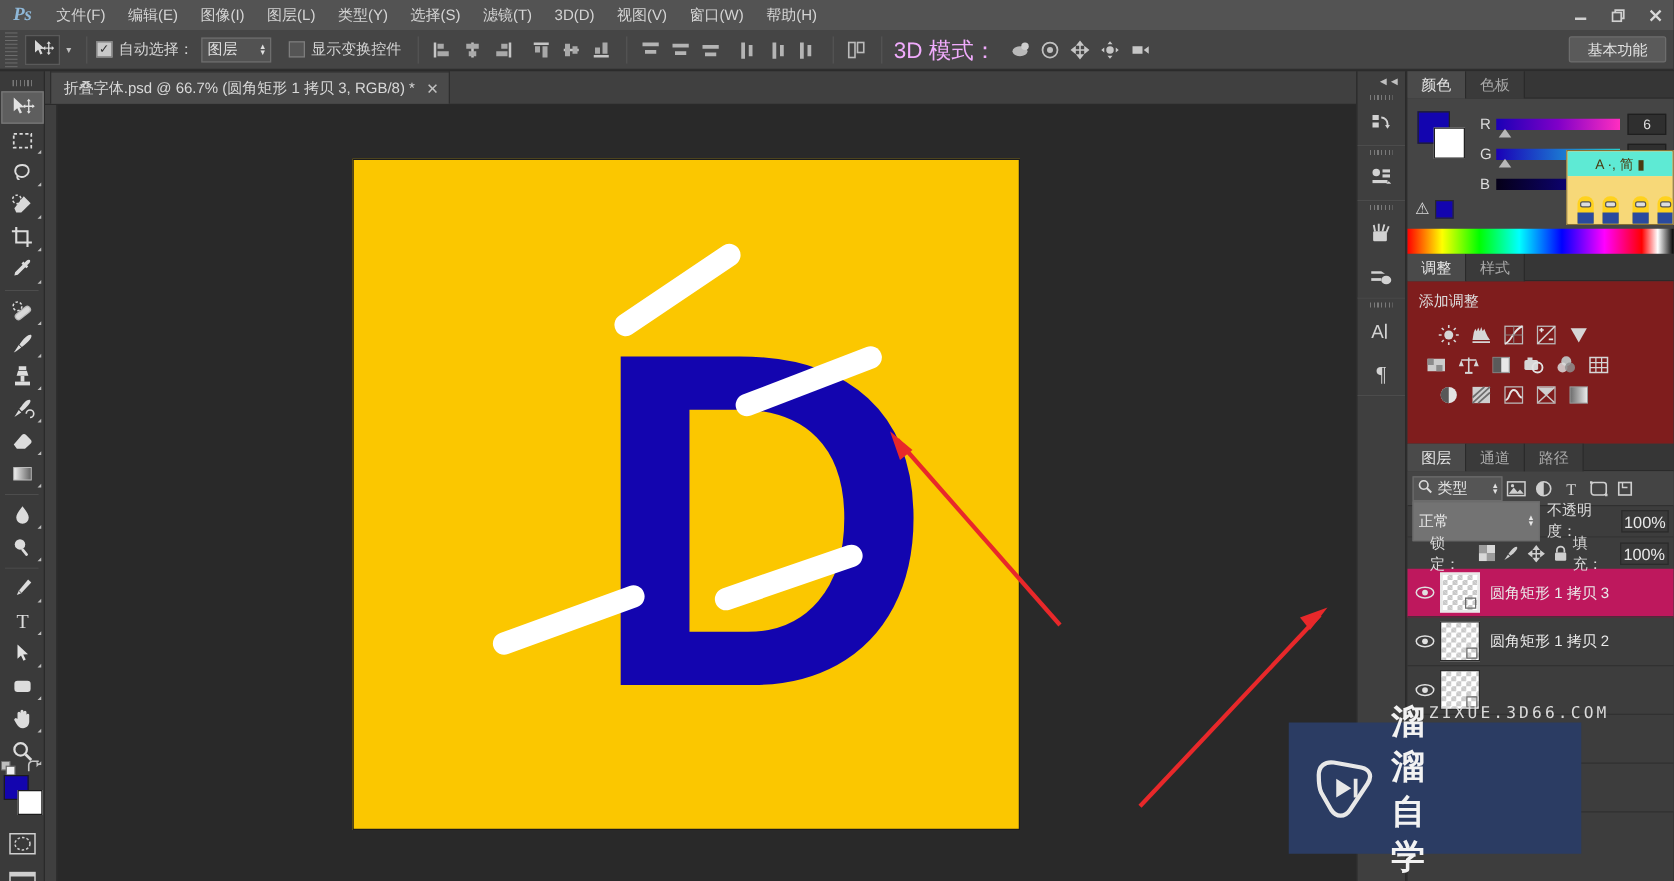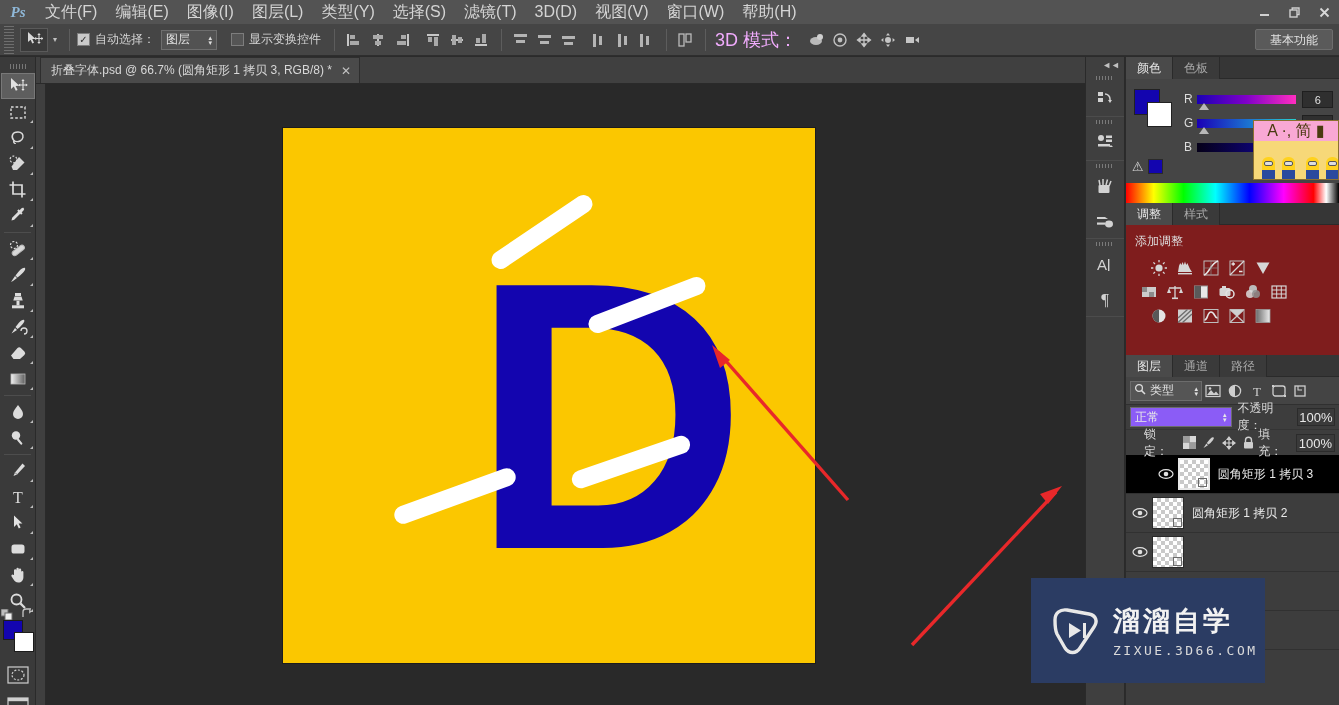--- a/index.html
+++ b/index.html
@@ -20,21 +20,21 @@
     background: #535353;
     display: flex; align-items: center;
   }
   .ps-logo {
     width: 36px; height: 24px; display: flex; align-items: center; justify-content: center;
     color: #8fb8d8; font-weight: bold; font-size: 15px; font-style: italic;
     font-family: "Liberation Serif", serif;
   }
   .menu-item {
     padding: 0 9px; height: 24px; line-height: 24px;
-    color: #d4d4d4; font-size: 16px; white-space: nowrap;
+    color: #d4d4d4; font-size: 12px; white-space: nowrap;
   }
   .winctrl {
     position: absolute; right: 0; top: 0; height: 24px; display: flex; align-items: center;
   }
   .wbtn {
     width: 30px; height: 24px; display: flex; align-items: center; justify-content: center;
     color: #d0d0d0; font-size: 12px;
   }
 
   
@@ -226,22 +226,22 @@
       #ff0000 0%, #ffff00 13%, #00ff00 27%, #00ffff 42%,
       #0000ff 58%, #ff00ff 74%, #ff0000 88%, #ffffff 94%, #000000 100%);
   }
 
   
   .popup-thumb {
     position: absolute; left: 1253px; top: 120px; width: 86px; height: 60px;
     background: #ffe9a8; border: 1px solid #8a7030; overflow: hidden;
     z-index: 30;
   }
-  .pt-top { height: 20px; background: #f9a8d4; display: flex; align-items: center;
-            justify-content: center; font-size: 16px; color: #4a3a10; }
+  .pt-top { height: 20px; background: #5eead4; display: flex; align-items: center;
+            justify-content: center; font-size: 11px; color: #4a3a10; }
   .pt-bot { height: 40px; background: #f7d878; position: relative; }
   .minion {
     position: absolute; bottom: 0; width: 13px; height: 24px;
     background: #ffd21e; border-radius: 6px 6px 3px 3px;
   }
   .minion::after {
     content: ''; position: absolute; left: 0; bottom: 0; width: 13px; height: 11px;
     background: #2a4a9e; border-radius: 0 0 3px 3px;
   }
   .minion i {
@@ -271,35 +271,35 @@
   .lp-fico {
     width: 22px; height: 22px; display: flex; align-items: center; justify-content: center;
     color: #cfcfcf;
   }
   .lp-row2 {
     display: flex; align-items: center; height: 25px; padding: 0 4px;
     border-bottom: 1px solid #343434;
   }
   .lp-blend {
     display: flex; align-items: center; justify-content: space-between;
-    width: 106px; height: 20px; background: #8b5cf6; border: 1px solid #6c6c6c;
+    width: 106px; height: 32px; background: #737373; border: 1px solid #6c6c6c;
     padding: 0 4px; color: #e8e8e8; font-size: 12px;
   }
   .lp-lbl { font-size: 12px; color: #dcdcdc; margin-left: 6px; }
   .lp-num {
     width: 40px; height: 18px; background: #3a3a3a; border: 1px solid #2b2b2b;
     color: #e8e8e8; font-size: 13px; text-align: center; line-height: 17px; margin-left: 2px;
   }
   .lp-lock { display: flex; align-items: center; height: 25px; padding: 0 4px; }
   .lp-lockico { width: 20px; height: 20px; display: flex; align-items: center; justify-content: center; }
   .layer-row {
     display: flex; align-items: center; height: 39px;
     border-bottom: 1px solid #313131; padding-left: 2px;
   }
-  .layer-row.selected { background: #000000; justify-content: center; }
+  .layer-row.selected { background: #be185d; }
   .eye {
     width: 24px; height: 39px; display: flex; align-items: center; justify-content: center;
   }
   .thumb {
     width: 32px; height: 32px; margin-right: 8px; position: relative;
     background-color: #fff;
     background-image:
       linear-gradient(45deg, #c9c9c9 25%, transparent 25%, transparent 75%, #c9c9c9 75%),
       linear-gradient(45deg, #c9c9c9 25%, transparent 25%, transparent 75%, #c9c9c9 75%);
     background-size: 8px 8px;
@@ -315,21 +315,21 @@
 
   
   .watermark {
     position: absolute; left: 1031px; top: 578px; width: 234px; height: 105px;
     background: #2b3c63; z-index: 40;
     display: flex; align-items: center; padding-left: 16px;
   }
   .wm-logo {
     width: 54px; height: 54px; margin-right: 12px; position: relative;
   }
-  .wm-text { display: flex; flex-direction: column; }
+  .wm-text { display: flex; flex-direction: row; }
   .wm-title {
     font-size: 27px; color: #f2f2f2; letter-spacing: 3px; font-weight: bold;
     font-family: "DejaVu Sans", sans-serif;
   }
   .wm-sub {
     font-size: 13px; color: #dadada; letter-spacing: 2.5px; margin-top: 4px;
     font-family: "DejaVu Sans Mono", monospace;
   }
 
   

